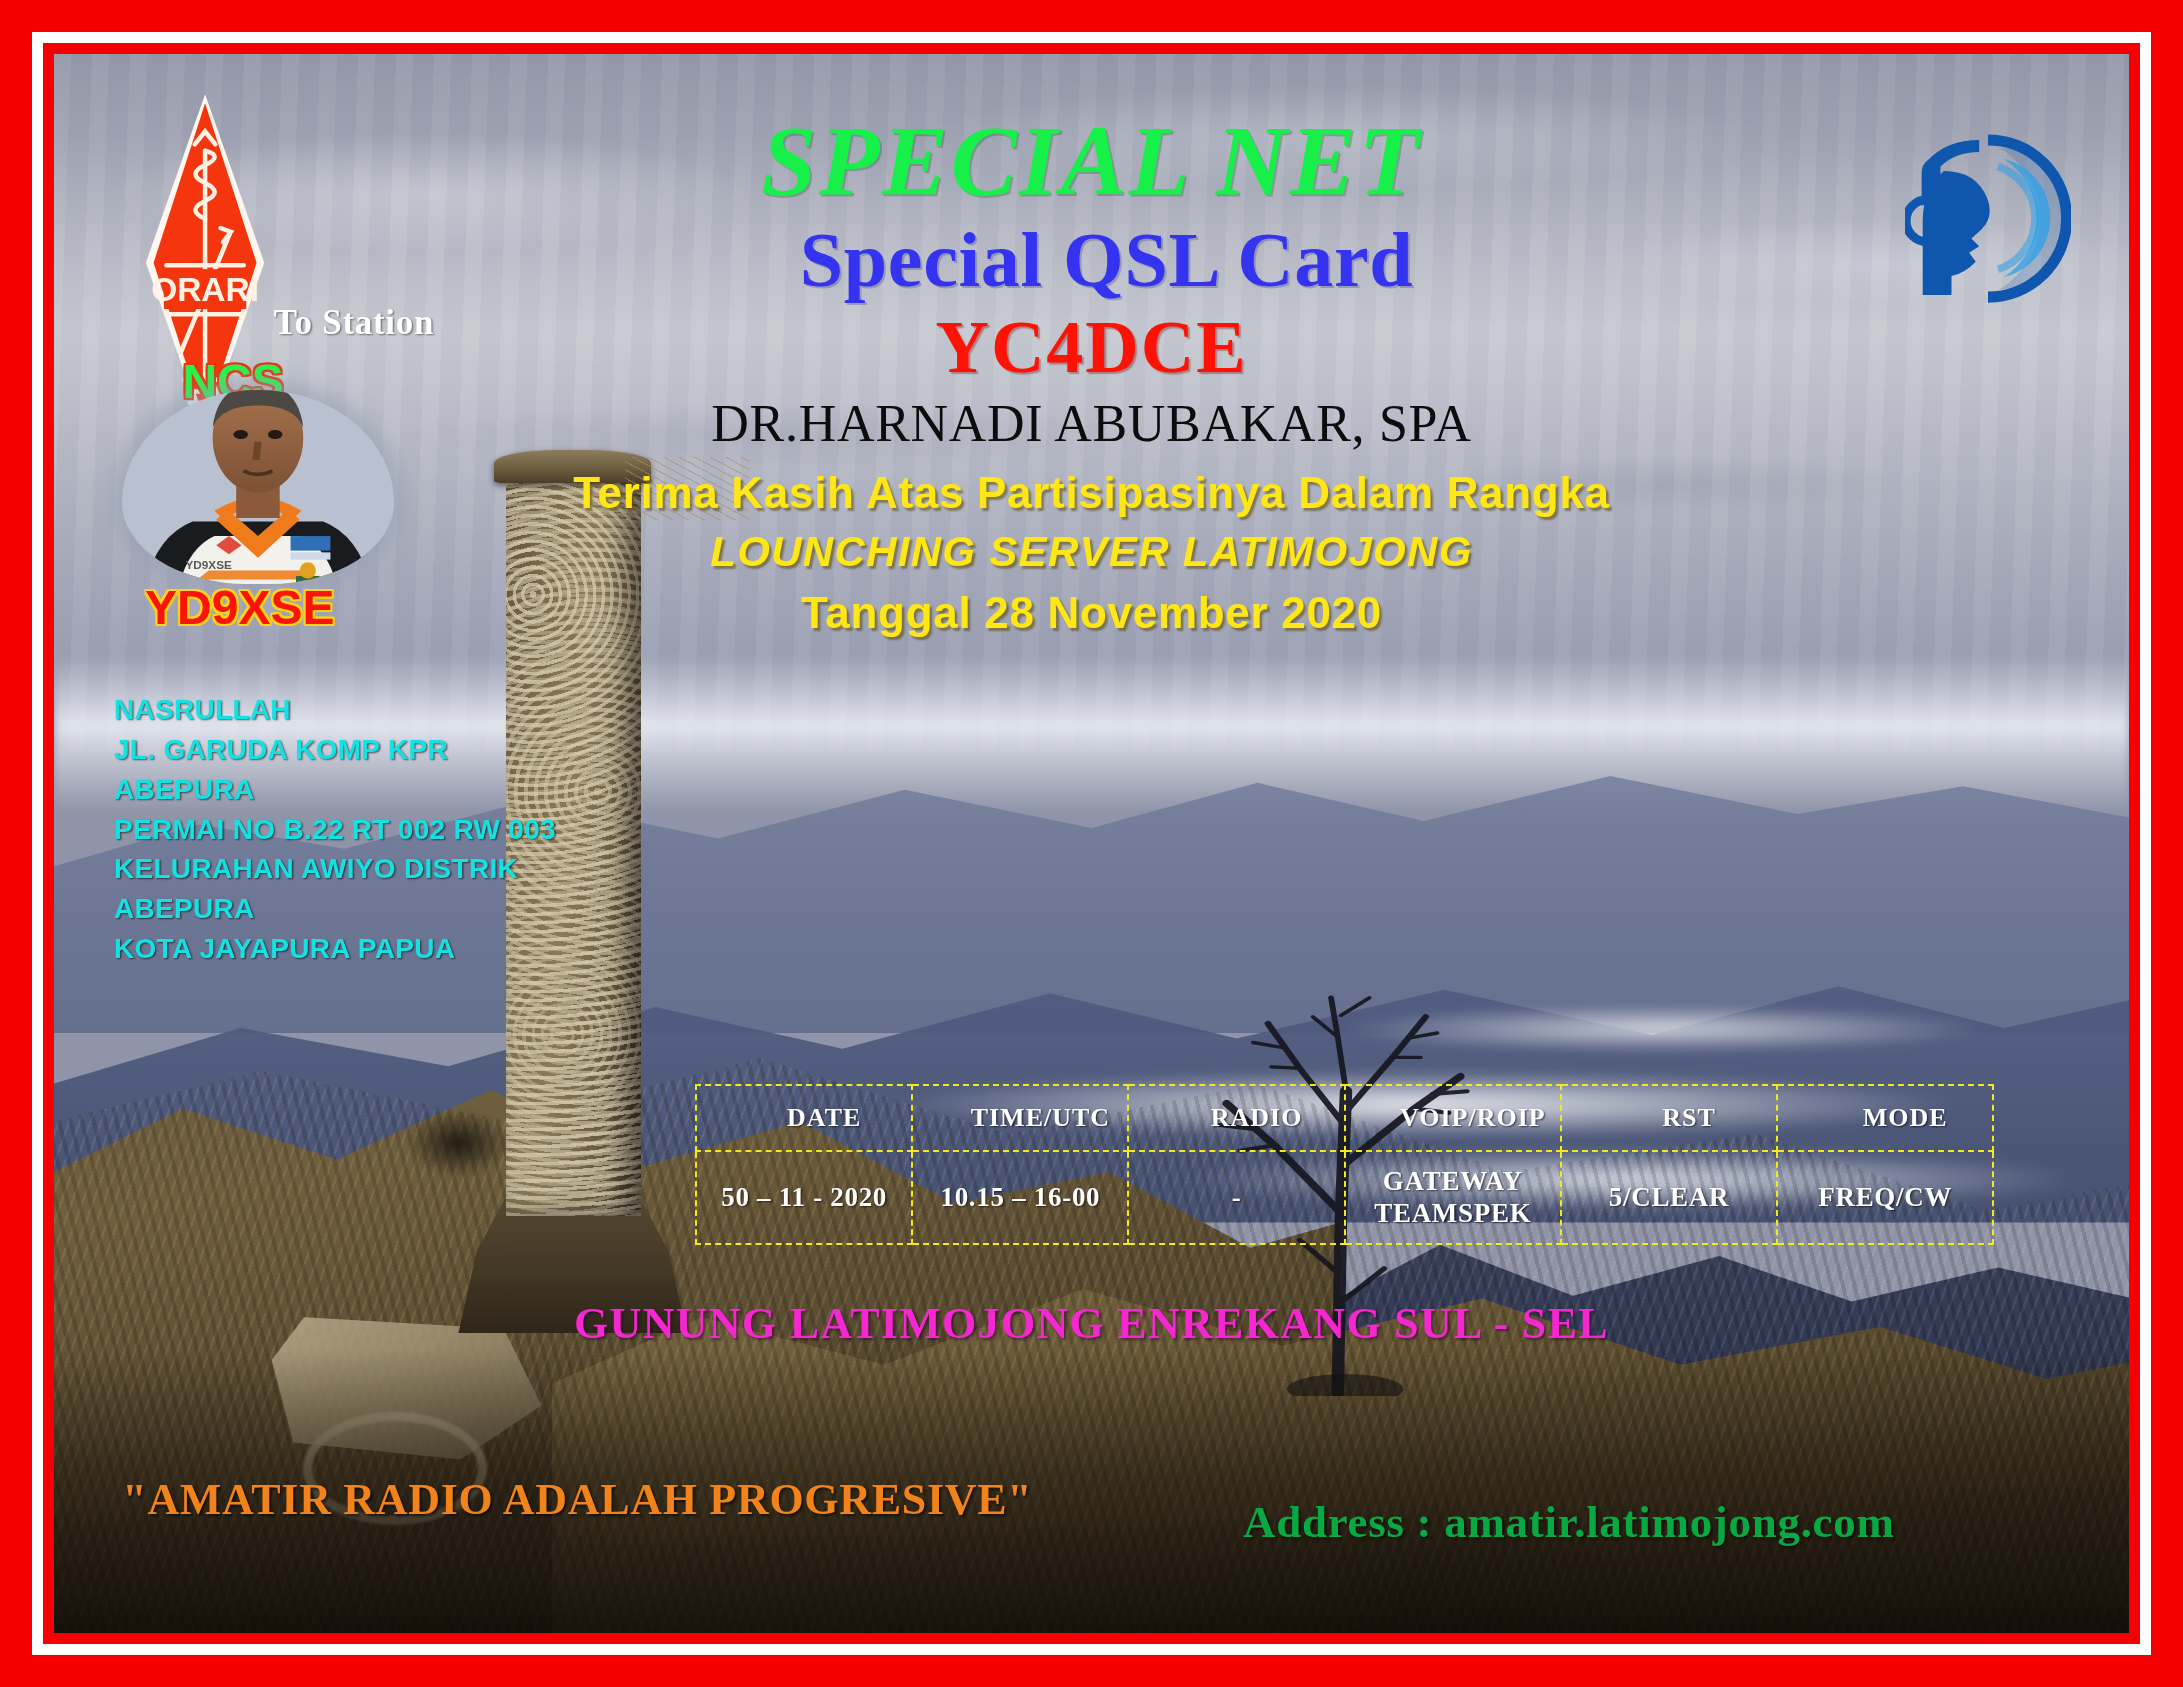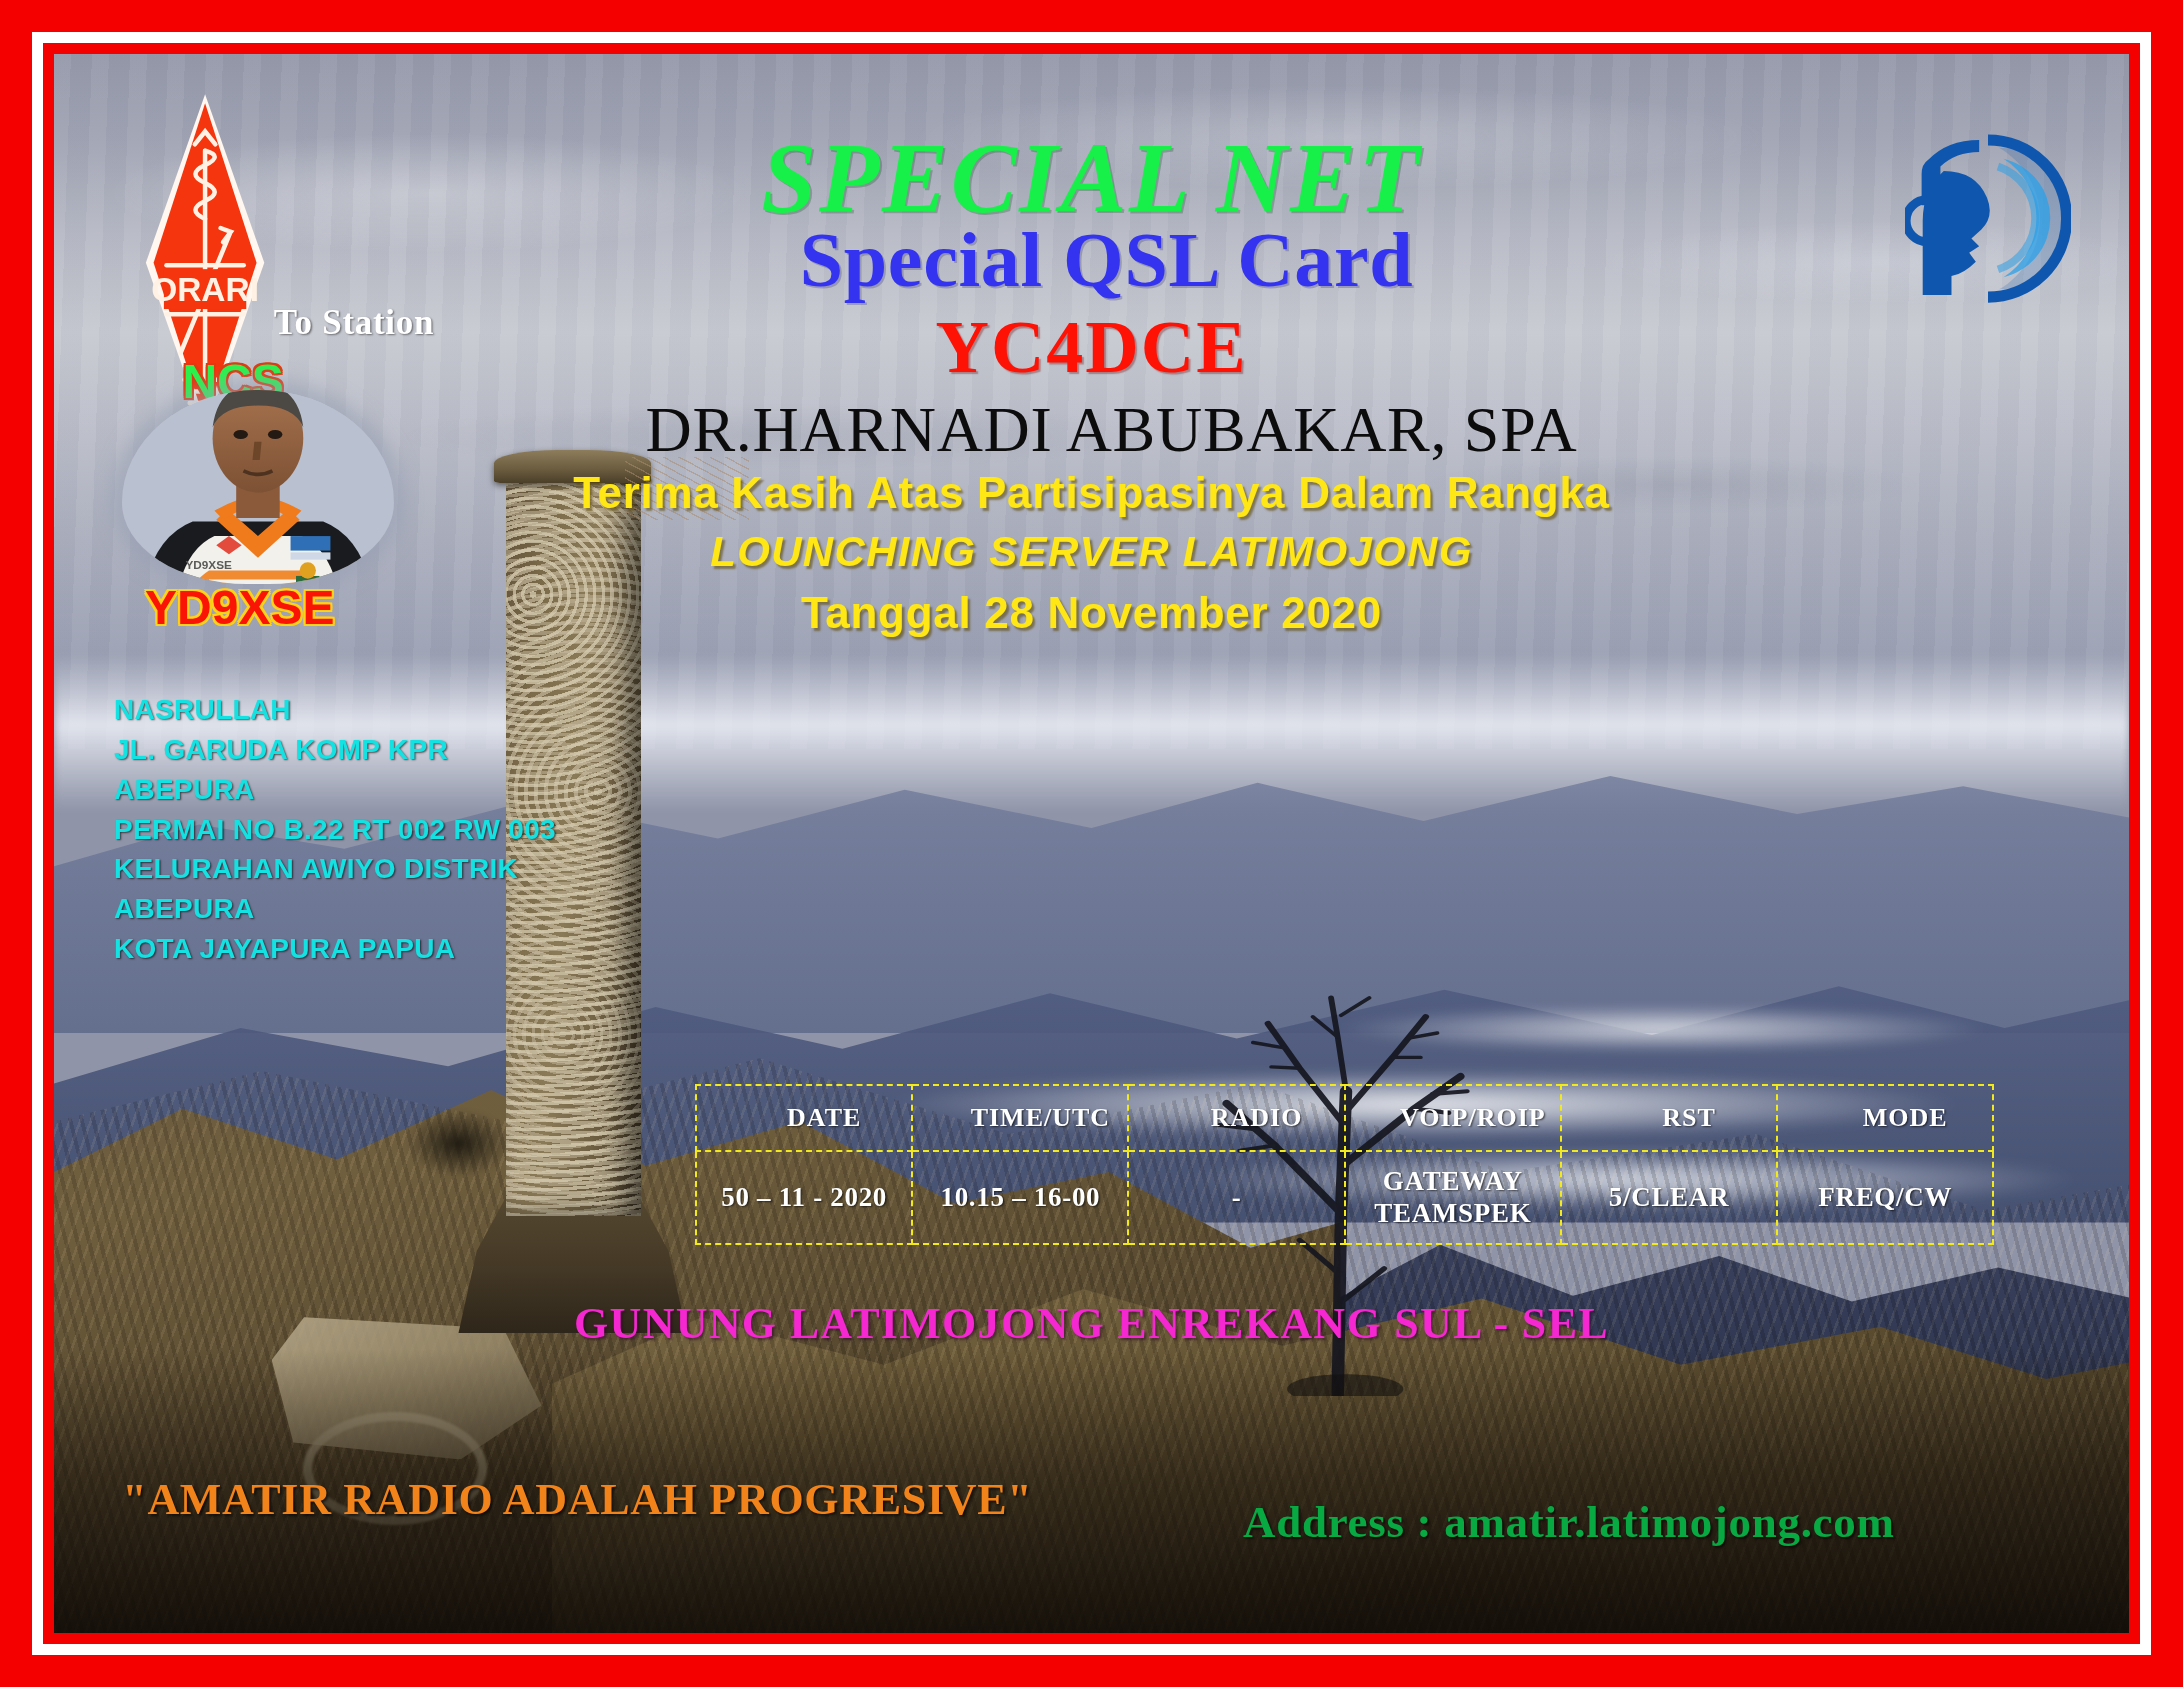--- a/index.html
+++ b/index.html
@@ -191,21 +191,20 @@
   
   #hplogo{right:2.8%;top:2.6%;width:8%;height:15.5%;}
   #hplogo svg{width:100%;height:100%;display:block;}
 
   
   #t1{
     left:0;top:3.6%;width:100%;text-align:center;
     font-family:"Liberation Serif",serif;font-weight:bold;font-style:italic;
     font-size:99px;letter-spacing:2.6px;color:#18f04a;line-height:1;
     text-shadow:2px 2px 0 rgba(0,70,20,.25);
-    margin-top:17px;
   }
   #t2{
     left:15px;top:10.6%;width:100%;text-align:center;
     font-family:"Liberation Serif",serif;font-weight:bold;
     font-size:78px;letter-spacing:0.7px;color:#3434f0;line-height:1;
     text-shadow:2px 2px 0 rgba(10,10,110,.22);
   }
 
   #tostation{
     left:10.6%;top:15.8%;
@@ -215,22 +214,22 @@
   }
 
   #callsign{
     left:0;top:16.2%;width:100%;text-align:center;
     font-family:"Liberation Serif",serif;font-weight:bold;font-size:74px;
     color:#fd1205;letter-spacing:2px;line-height:1;
     text-shadow:2px 2px 1.3px rgba(110,0,0,.35);
   }
   #opname{
     left:0;top:21.8%;width:100%;text-align:center;
-    font-family:"Liberation Serif",serif;font-weight:normal;font-size:64px;
-    color:#0c0c0c;letter-spacing:0.7px;line-height:1;padding-left:20px;
+    font-family:"Liberation Serif",serif;font-weight:normal;font-size:52px;
+    color:#0c0c0c;letter-spacing:0.7px;line-height:1;
   }
 
   .ylw{
     left:0;width:100%;text-align:center;color:#ffe715;line-height:1;
     font-family:"Liberation Sans",sans-serif;font-weight:bold;letter-spacing:0.7px;
     text-shadow:2.6px 2.6px 2px rgba(90,70,0,.55);
   }
   #y1{top:26.4%;font-size:44px;}
   #y2{top:30.2%;font-size:42px;font-style:italic;letter-spacing:1.3px;}
   #y3{top:34.0%;font-size:44px;}

